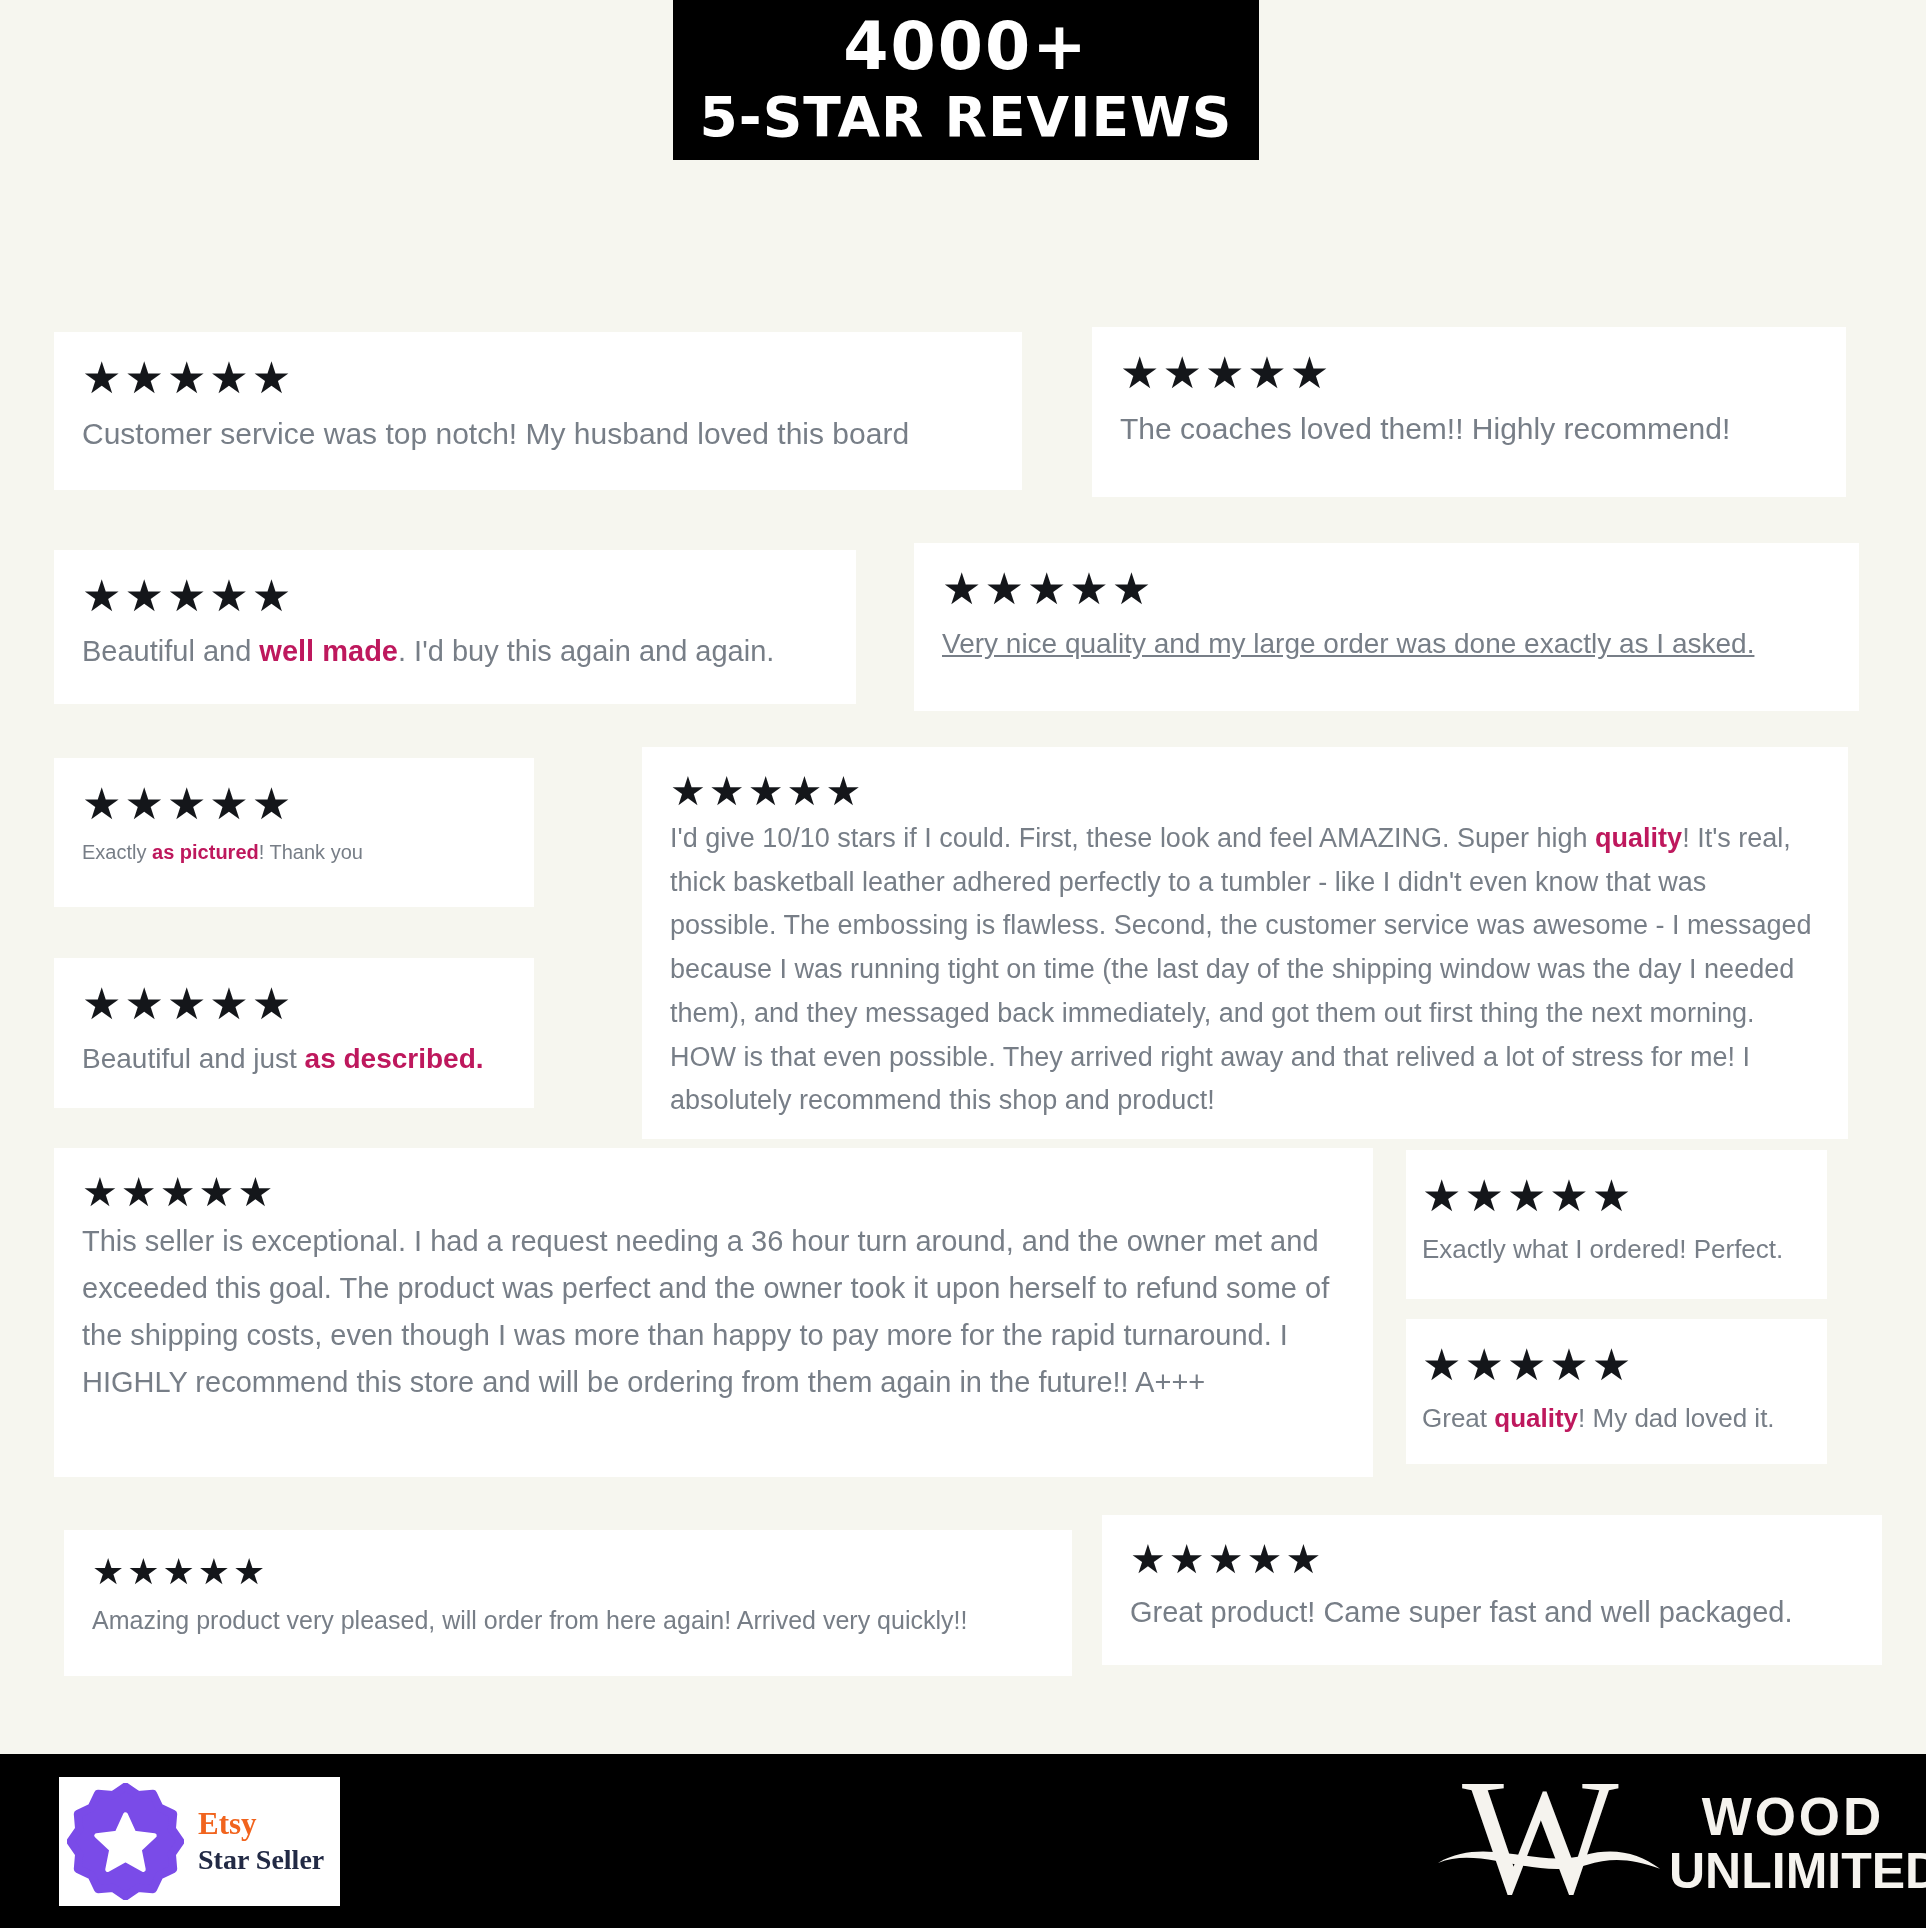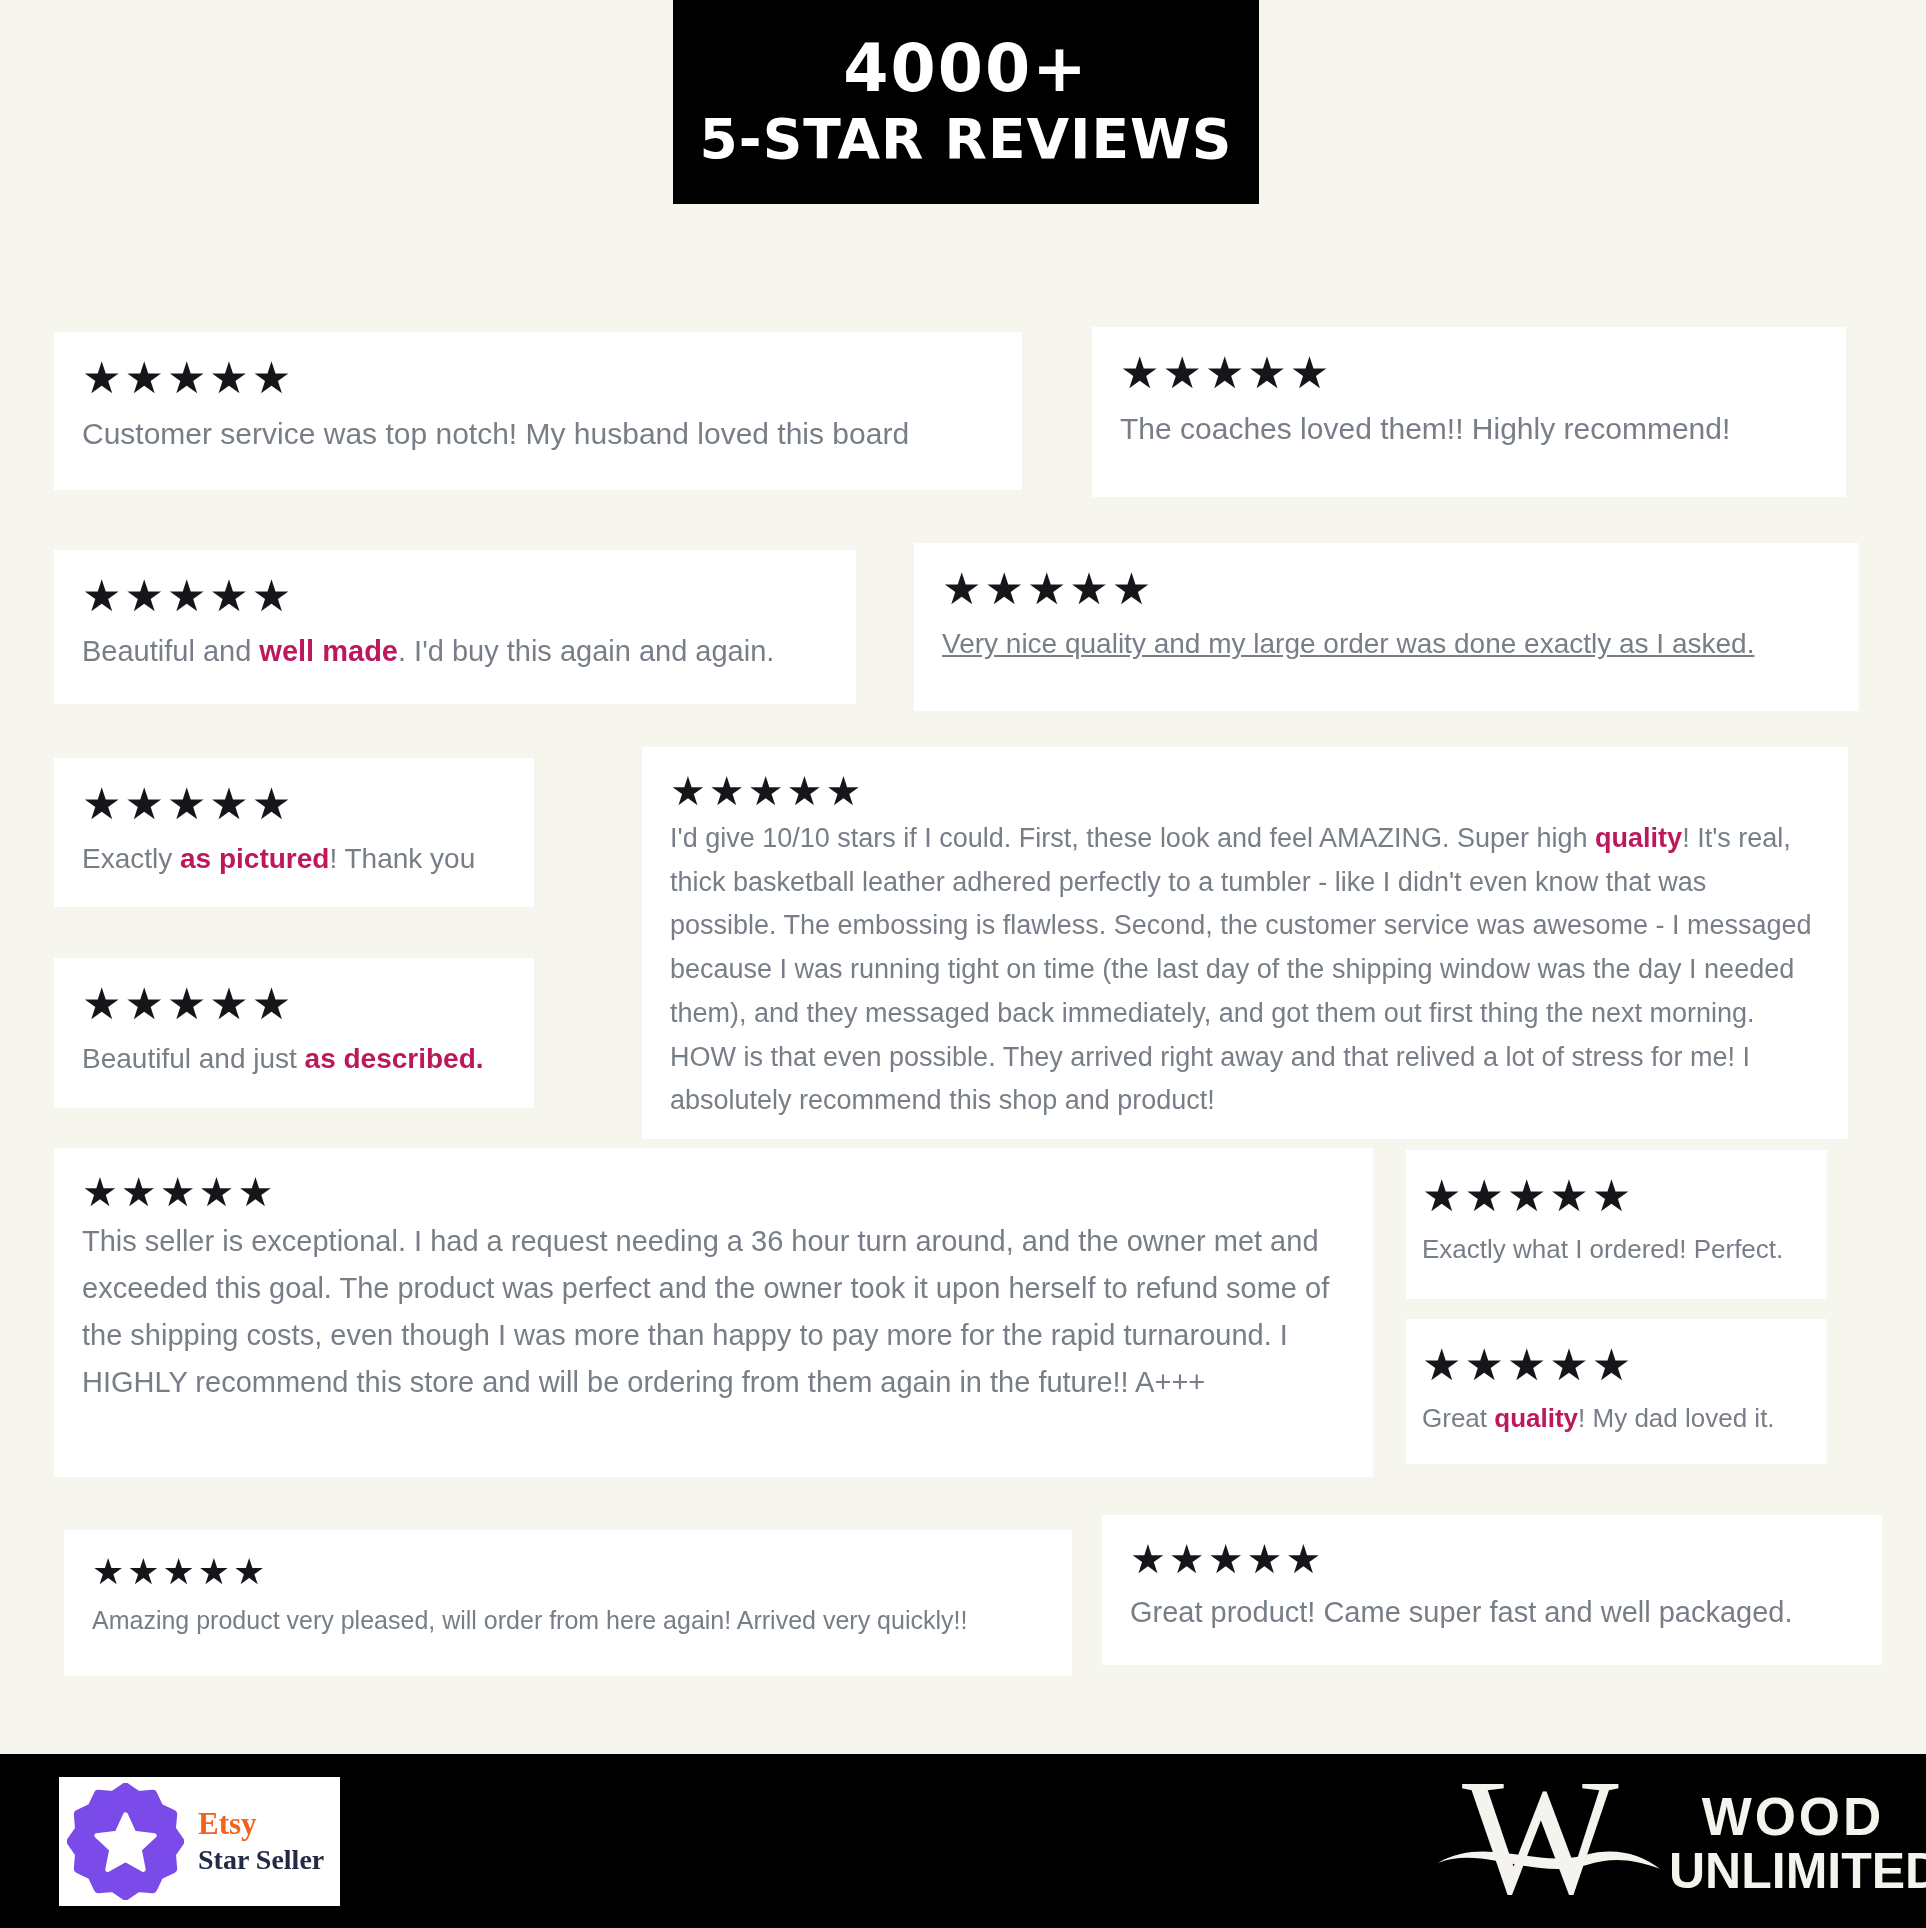--- a/index.html
+++ b/index.html
@@ -1,37 +1,37 @@
 <!DOCTYPE html>
 <html><head>
 <meta charset="utf-8">
 <style>
   html,body{margin:0;padding:0;}
   body{width:1927px;height:1929px;background:#f6f6ef;font-family:"Liberation Sans",sans-serif;overflow:hidden;}
   .page{position:relative;width:1927px;height:1929px;background:#f6f6ef;}
 
   
-  .banner{position:absolute;left:673px;top:0;width:586px;height:204px;background:#000;color:#fff;
+  .banner{position:absolute;left:673px;top:0;width:586px;height:160px;background:#000;color:#fff;
           display:flex;flex-direction:column;align-items:center;justify-content:center;
           font-family:"DejaVu Sans",sans-serif;font-weight:bold;text-align:center;}
   .banner .l1{font-size:65px;line-height:1.15;letter-spacing:2px;}
   .banner .l2{font-size:55px;line-height:1.2;letter-spacing:1px;}
 
   
   .card{position:absolute;background:#ffffff;}
   .stars{font-family:"DejaVu Sans",sans-serif;color:#14161a;font-size:44px;line-height:1;
          letter-spacing:3px;padding:24px 28px 6px 28px;}
   .review-text{padding:4px 32px 0 28px;font-size:30px;color:#777e87;line-height:1.62;}
   .seg-bold{font-weight:bold;color:#be185d;}
 
   #c0{left:54px;top:332px;width:968px;height:158px;}
   #c1{left:1092px;top:327px;width:754px;height:170px;}
   #c2{left:54px;top:550px;width:802px;height:154px;}  #c2 .review-text{font-size:29px;}
   #c3{left:914px;top:543px;width:945px;height:168px;} #c3 .review-text{font-size:28px;text-decoration:underline;}
-  #c4{left:54px;top:758px;width:480px;height:149px;}  #c4 .review-text{font-size:28px;}
+  #c4{left:54px;top:758px;width:480px;height:149px;}  #c4 .review-text{font-size:20px;}
   #c5{left:54px;top:958px;width:480px;height:150px;}  #c5 .review-text{font-size:28px;}
   #c6{left:642px;top:747px;width:1206px;height:392px;} #c6 .review-text{font-size:27px;} #c6 .stars{font-size:40px;padding-bottom:2px;}
   #c7{left:54px;top:1148px;width:1319px;height:329px;} #c7 .review-text{font-size:29px;} #c7 .stars{font-size:40px;padding-bottom:2px;}
   #c8{left:1406px;top:1150px;width:421px;height:149px;} #c8 .review-text{font-size:26px;padding:4px 10px 0 16px;} #c8 .stars{padding-left:16px;}
   #c9{left:1406px;top:1319px;width:421px;height:145px;} #c9 .review-text{font-size:26px;padding:4px 10px 0 16px;} #c9 .stars{padding-left:16px;}
   #c10{left:64px;top:1530px;width:1008px;height:146px;} #c10 .review-text{font-size:25px;} #c10 .stars{font-size:36px;}
   #c11{left:1102px;top:1515px;width:780px;height:150px;} #c11 .review-text{font-size:29px;} #c11 .stars{font-size:40px;}
 
   
   .footer{position:absolute;left:0;top:1754px;width:1927px;height:195px;background:#000;}

